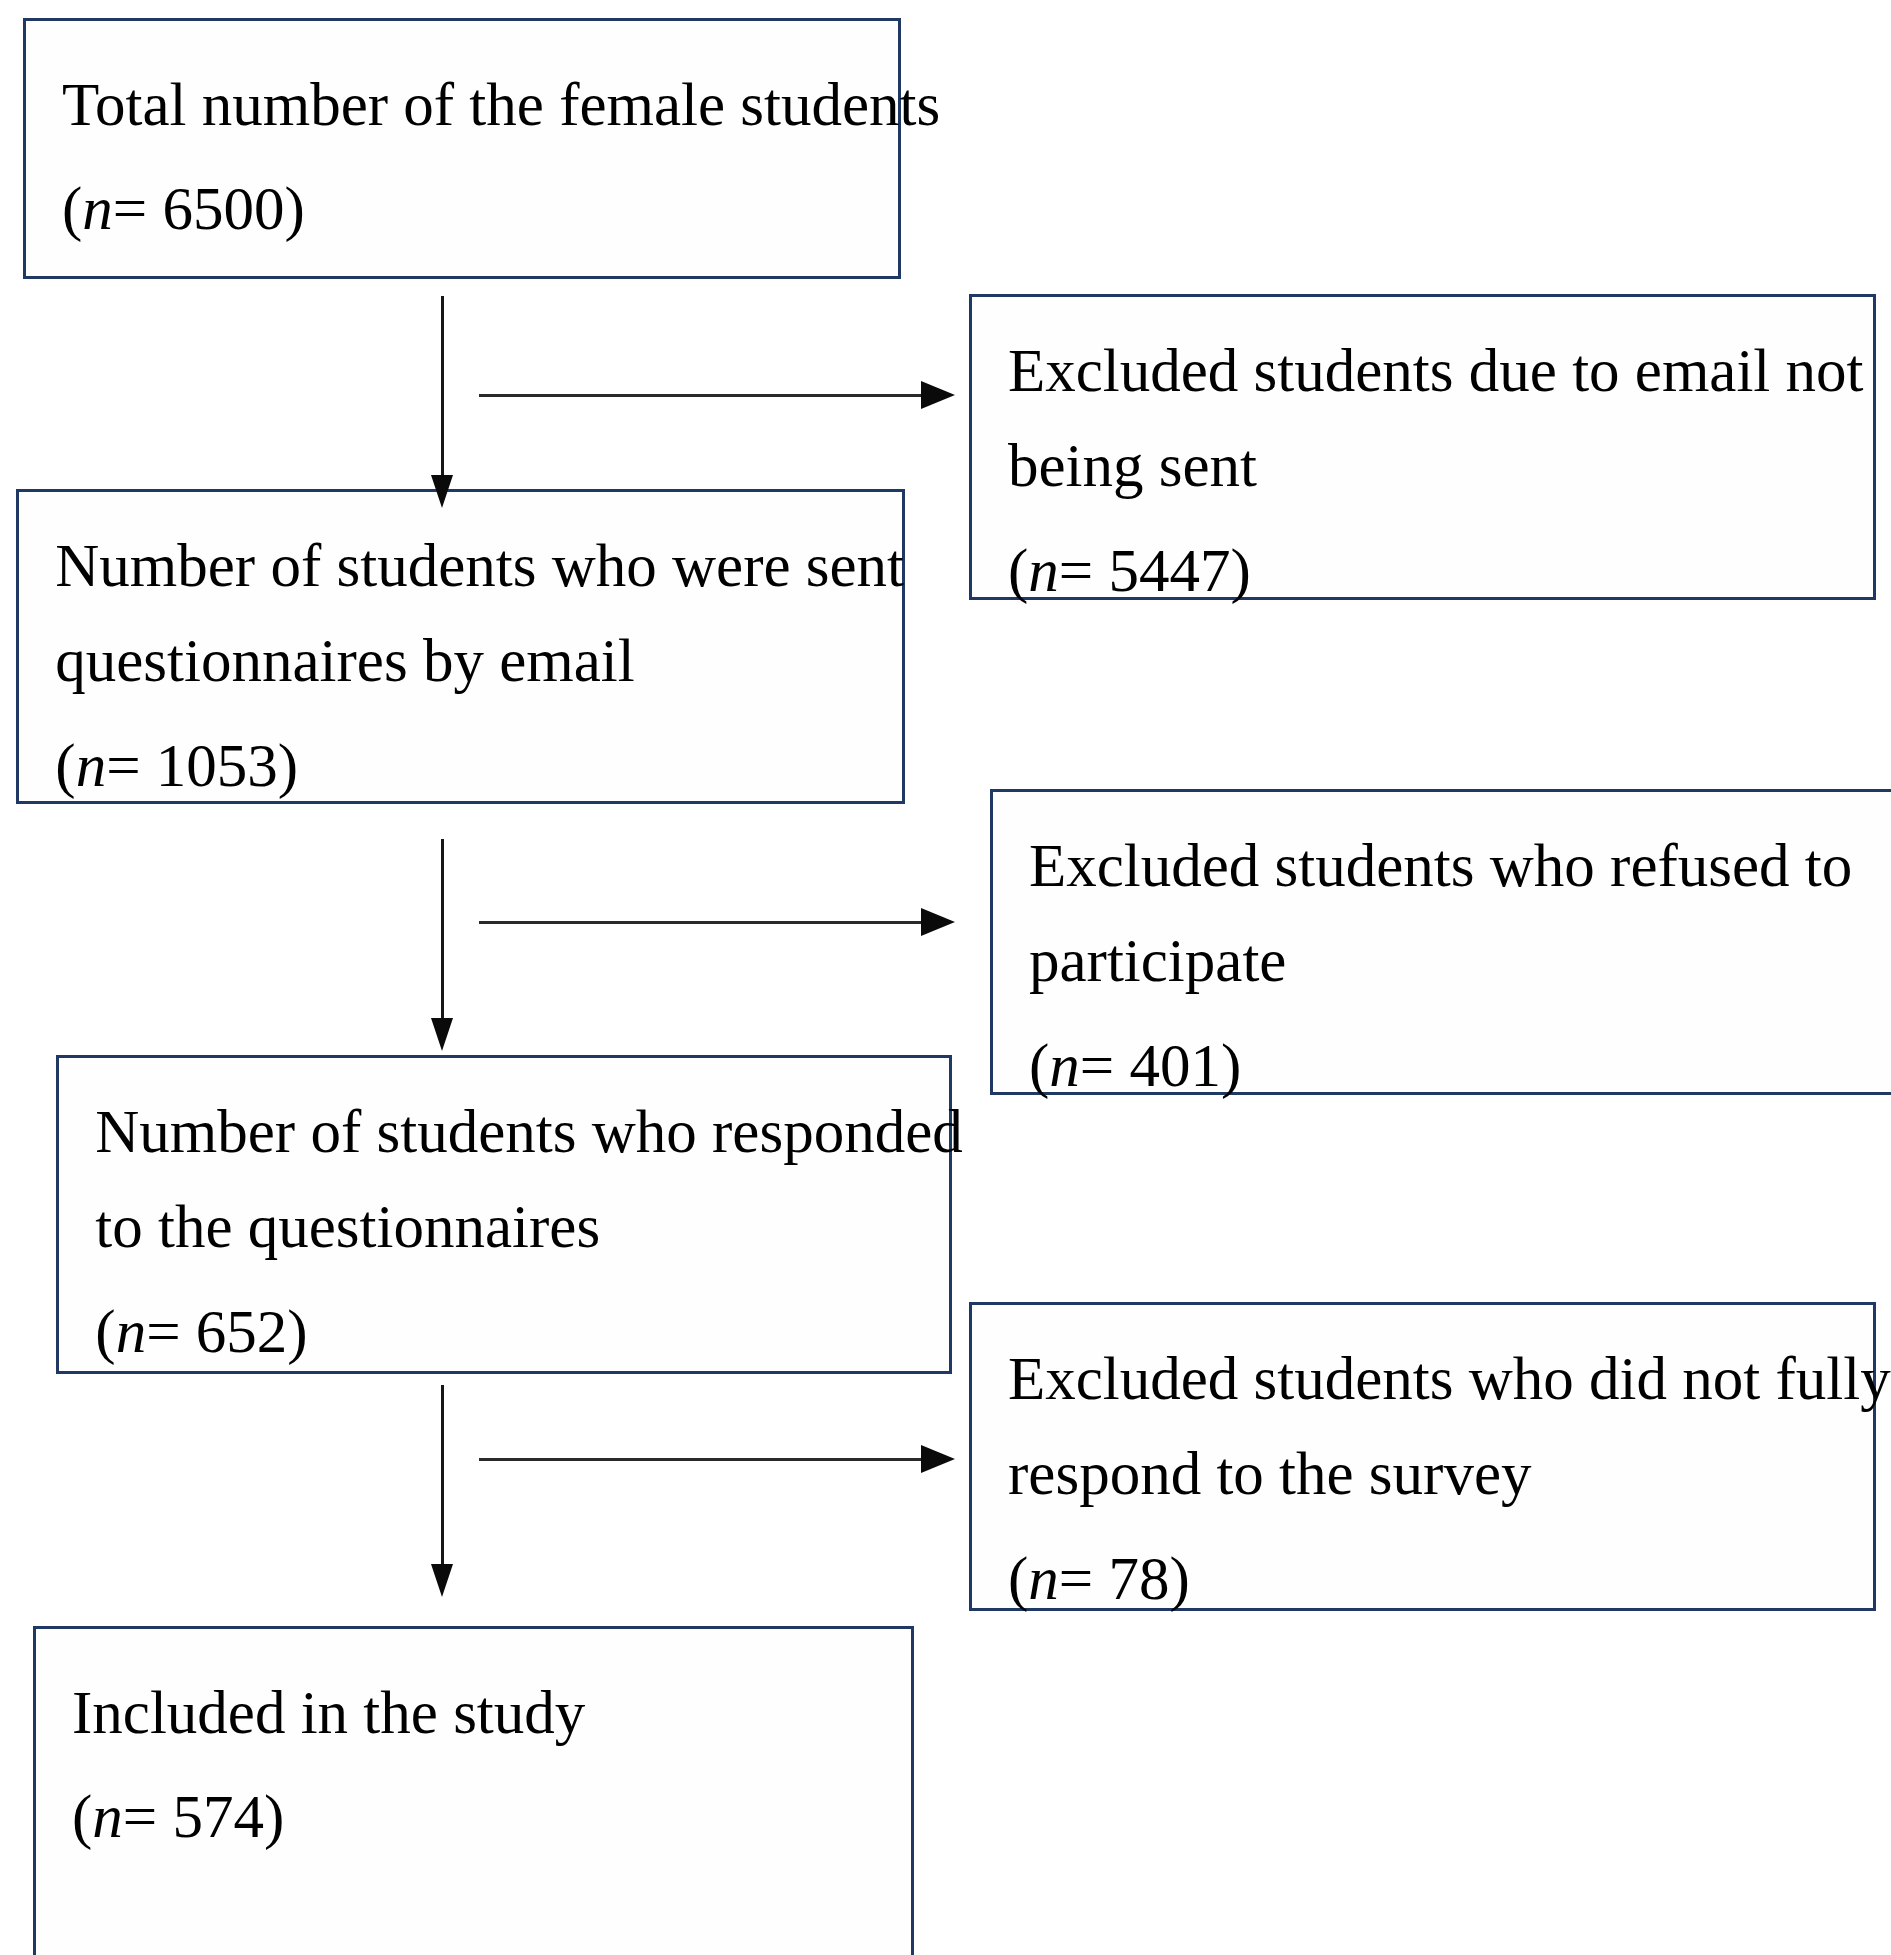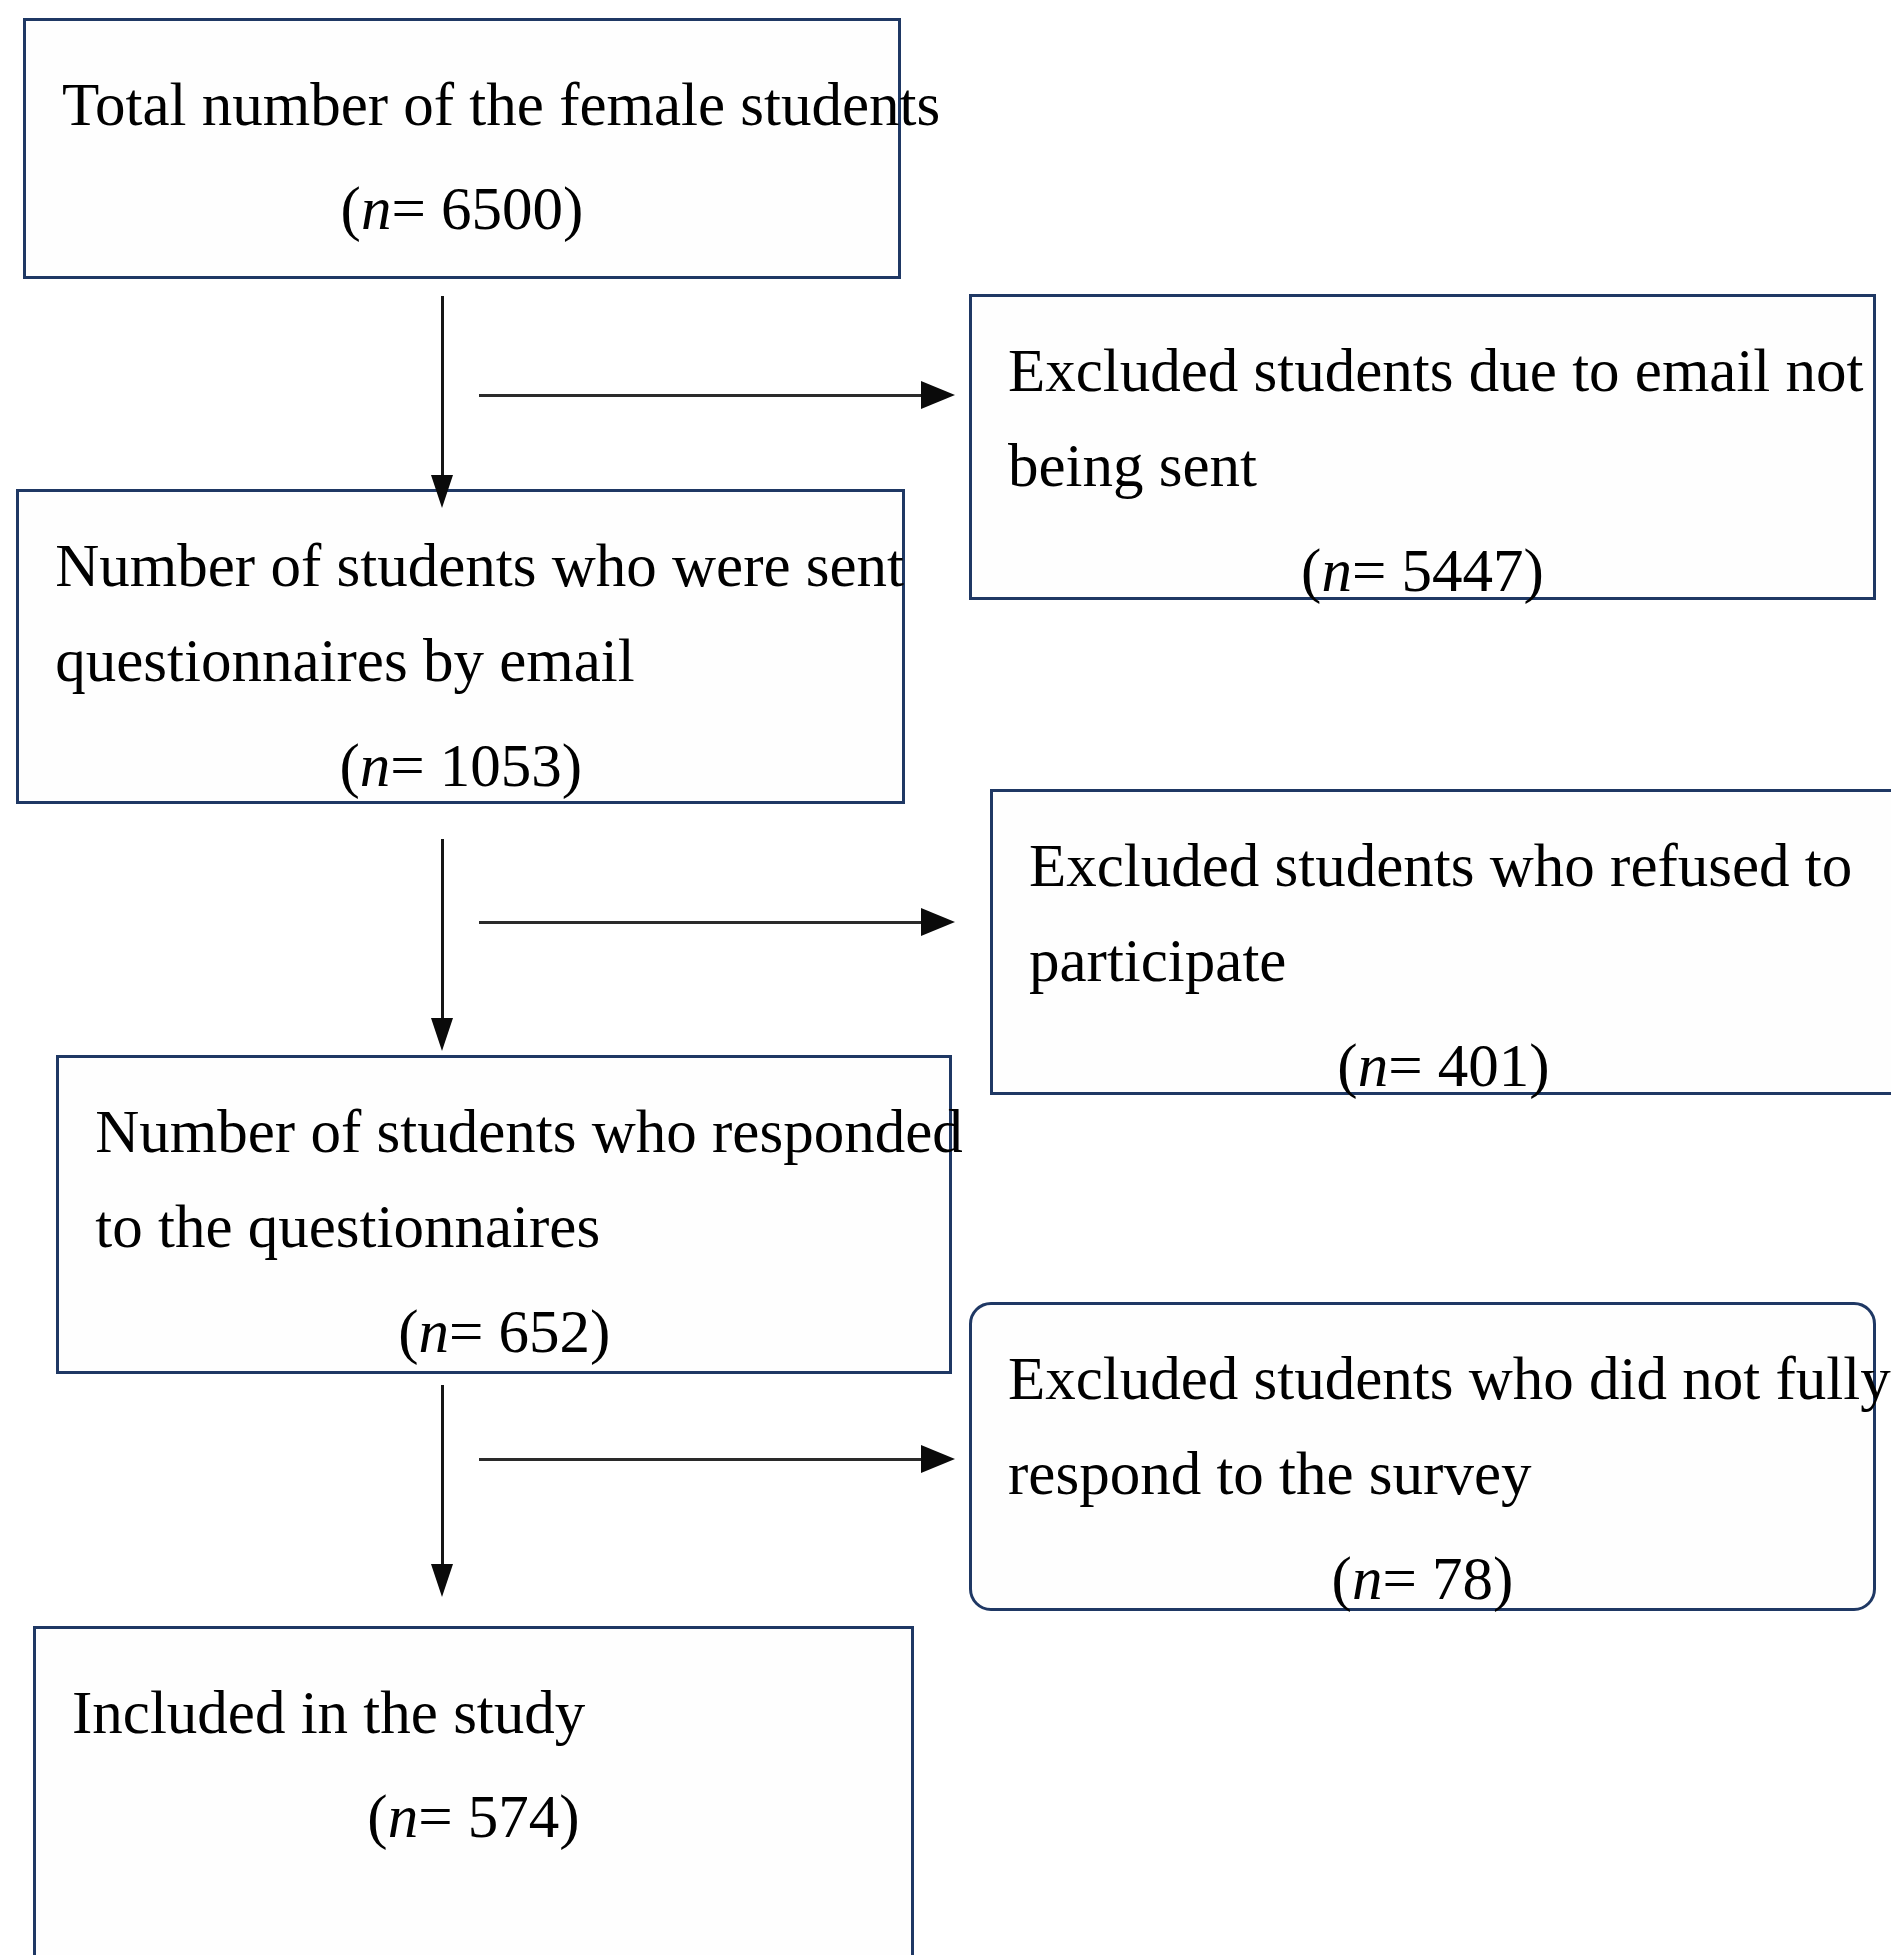--- a/index.html
+++ b/index.html
@@ -25,21 +25,21 @@
     line-height: 95px;
     padding: 26px 36px 15.6px 36px;
   }
   .box.lines2 {
     padding-top: 36px;
   }
   .line {
     white-space: nowrap;
   }
   .nline {
-    text-align: center;
+    text-align: left;
     margin-top: 10.4px;
   }
   .box.lines2 .nline {
     margin-top: 9px;
   }
   .nvar {
     font-style: italic;
   }
   
   .varrow-line {
@@ -97,21 +97,21 @@
     <div class="line">participate</div>
     <div class="nline"><span>(</span><span class="nvar">n</span><span>= 401)</span></div>
   </div>
 
   <div class="box lines3" style="left:16.3px; top:1055px; width:896px; height:319px;margin-left:40px;">
     <div class="line">Number of students who responded</div>
     <div class="line">to the questionnaires</div>
     <div class="nline"><span>(</span><span class="nvar">n</span><span>= 652)</span></div>
   </div>
 
-  <div class="box lines3" style="left:969px; top:1302px; width:907px; height:309px;border-radius:22px;">
+  <div class="box lines3" style="left:969px; top:1302px; width:907px; height:309px;">
     <div class="line">Excluded students who did not fully</div>
     <div class="line">respond to the survey</div>
     <div class="nline"><span>(</span><span class="nvar">n</span><span>= 78)</span></div>
   </div>
 
   <div class="box lines2" style="left:33px; top:1626px; width:881px; height:365px;">
     <div class="line">Included in the study</div>
     <div class="nline"><span>(</span><span class="nvar">n</span><span>= 574)</span></div>
   </div>
 

